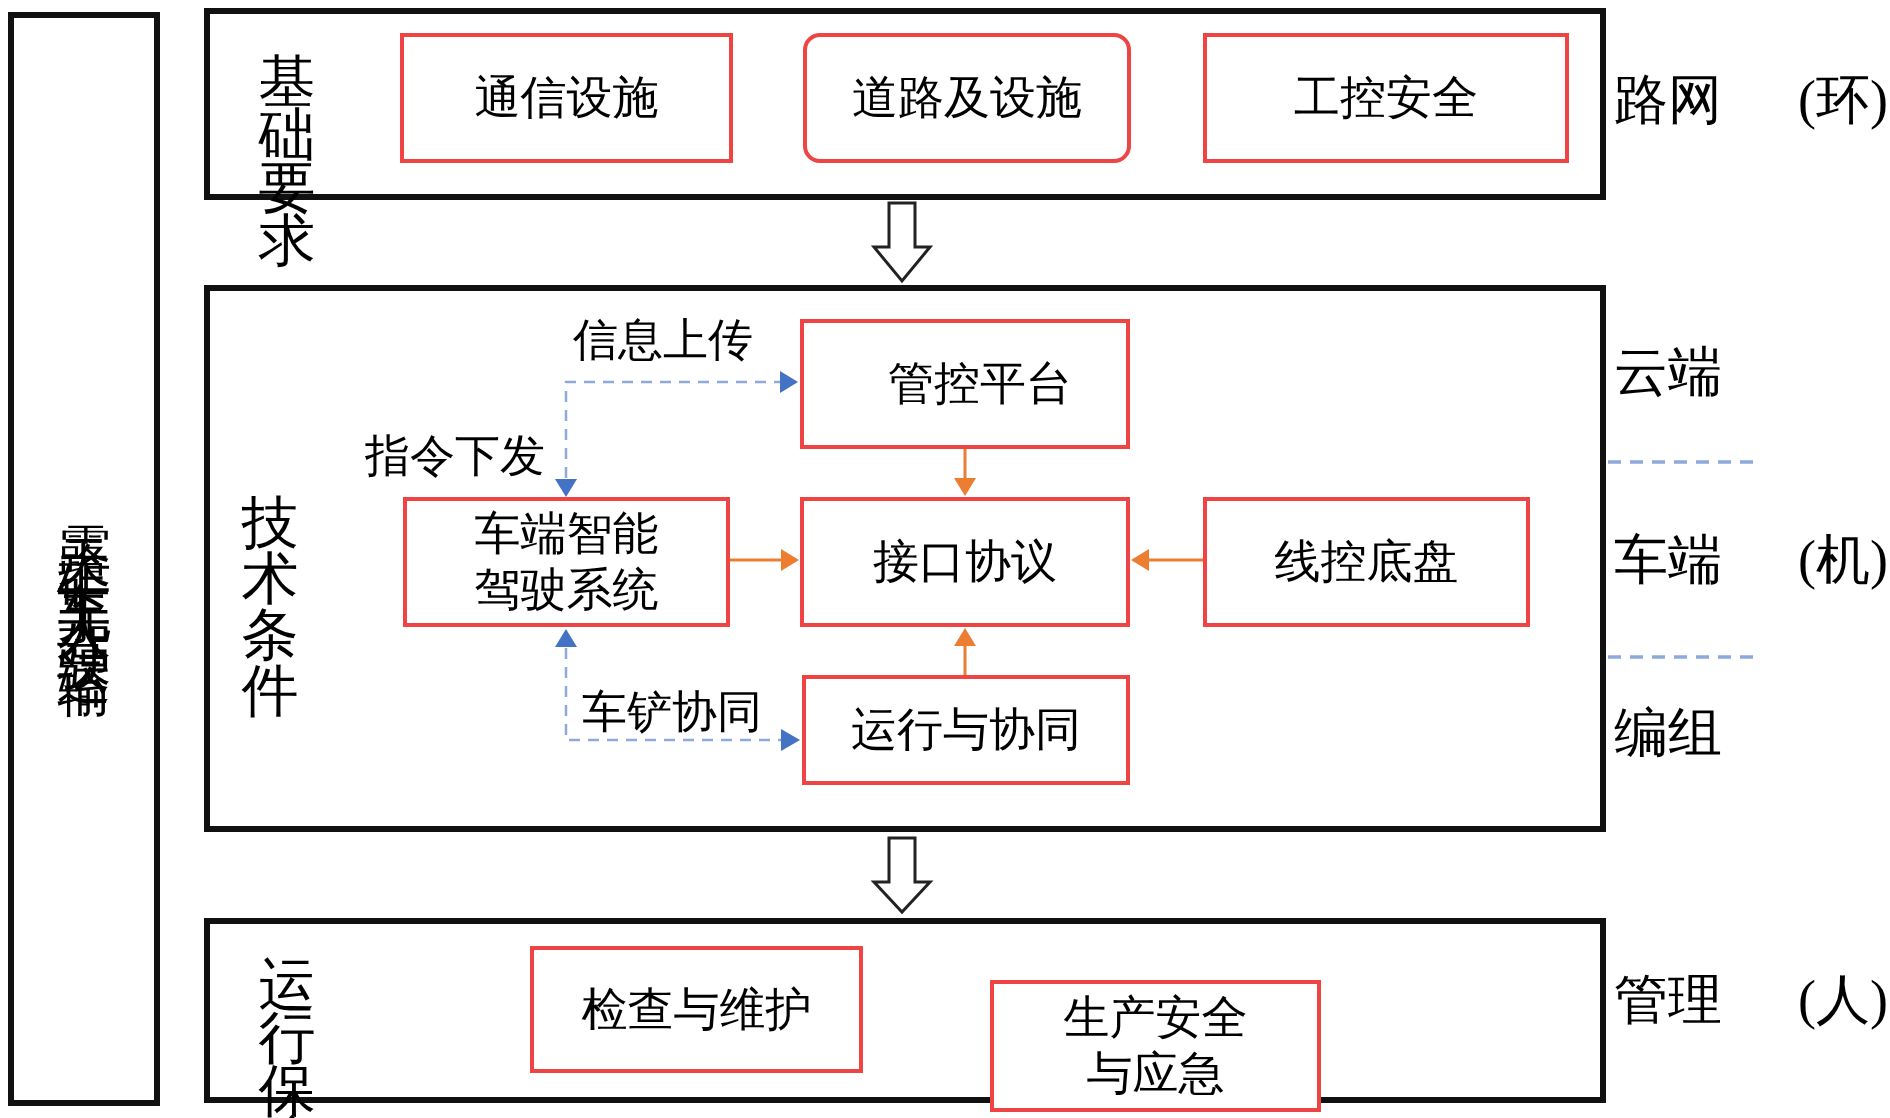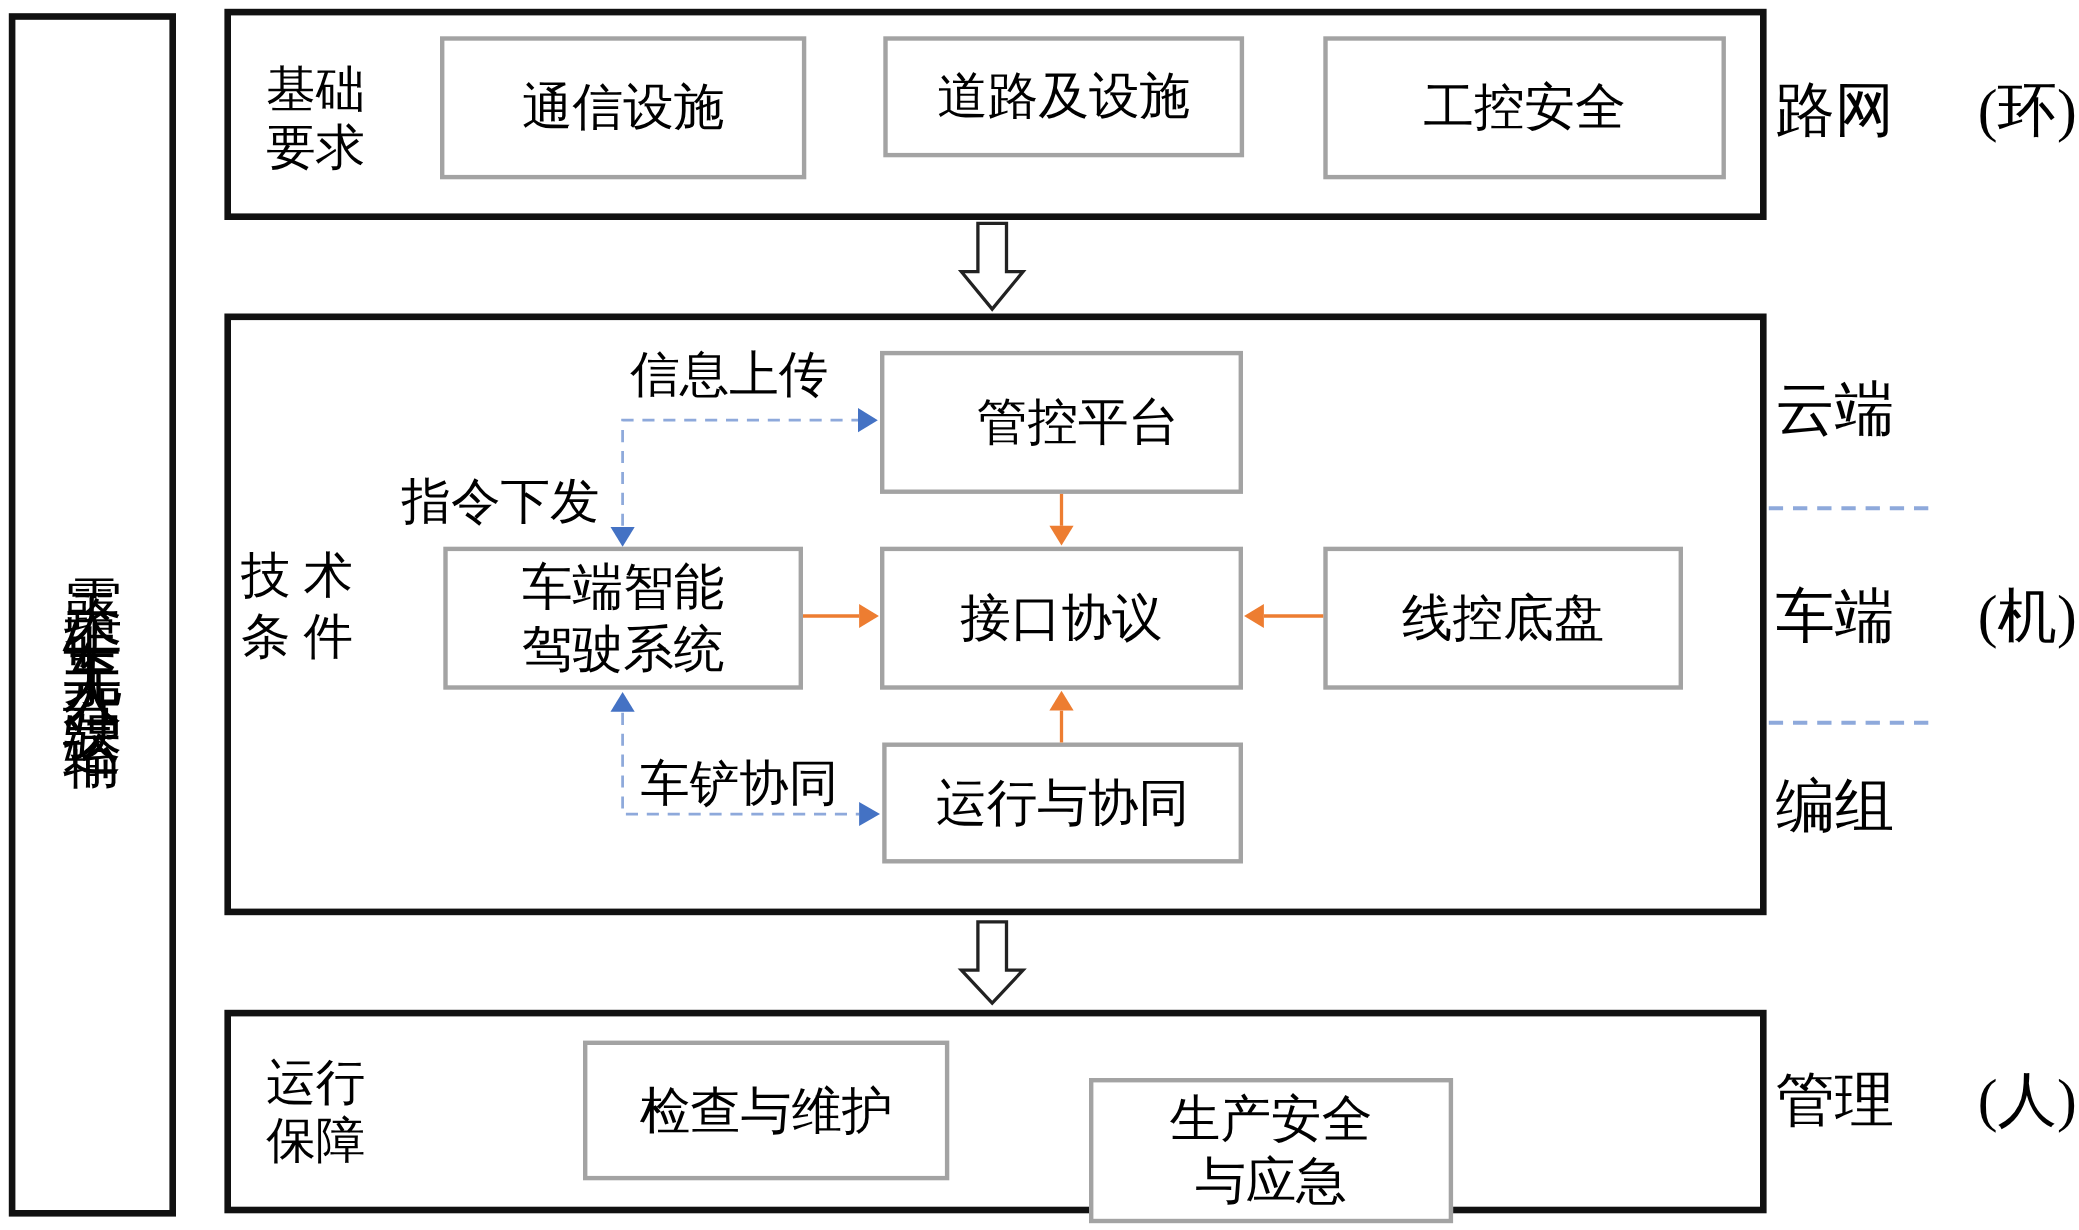--- a/index.html
+++ b/index.html
@@ -21,35 +21,35 @@
   
   .section{
     position:absolute;left:204px;width:1402px;
     border:6px solid #111;background:#fff;
   }
   #section-basic{top:8px;height:192px;}
   #section-tech{top:285px;height:547px;}
   #section-ops{top:918px;height:185px;}
   
   .sec-label{
-    position:absolute;text-align:center;font-size:45px;line-height:53px;
+    position:absolute;text-align:center;font-size:57px;line-height:53px;
   }
   .sec-label span{display:block;}
   #section-basic .sec-label{left:22px;top:41px;width:110px;}
   #section-tech  .sec-label{left:5px;top:204px;width:122px;letter-spacing:12px;line-height:56px;}
   #section-ops   .sec-label{left:22px;top:34px;width:110px;}
   
   .node{
-    position:absolute;border:4px solid #a3a3a3;background:#fff;
+    position:absolute;border:4px solid #ef4444;background:#fff;
     display:flex;flex-direction:column;align-items:center;justify-content:center;
     font-size:46px;line-height:56px;text-align:center;
   }
   
   #box-comm    {left:190px;top:19px;width:333px;height:130px;}
-  #box-road    {left:593px;top:19px;width:328px;height:110px;}
+  #box-road    {left:593px;top:19px;width:328px;height:130px;border-radius:17px;}
   #box-security{left:993px;top:19px;width:366px;height:130px;}
   
   #box-platform {left:590px;top:28px; width:330px;height:130px;padding-left:30px;}
   #box-vehicle  {left:193px;top:206px;width:327px;height:130px;}
   #box-interface{left:590px;top:206px;width:330px;height:130px;}
   #box-chassis  {left:993px;top:206px;width:327px;height:130px;}
   #box-operation{left:592px;top:384px;width:328px;height:110px;}
   
   #box-inspect{left:320px;top:22px;width:333px;height:127px;}
   #box-safety {left:780px;top:20px;width:331px;height:132px;margin-top:36px;}

